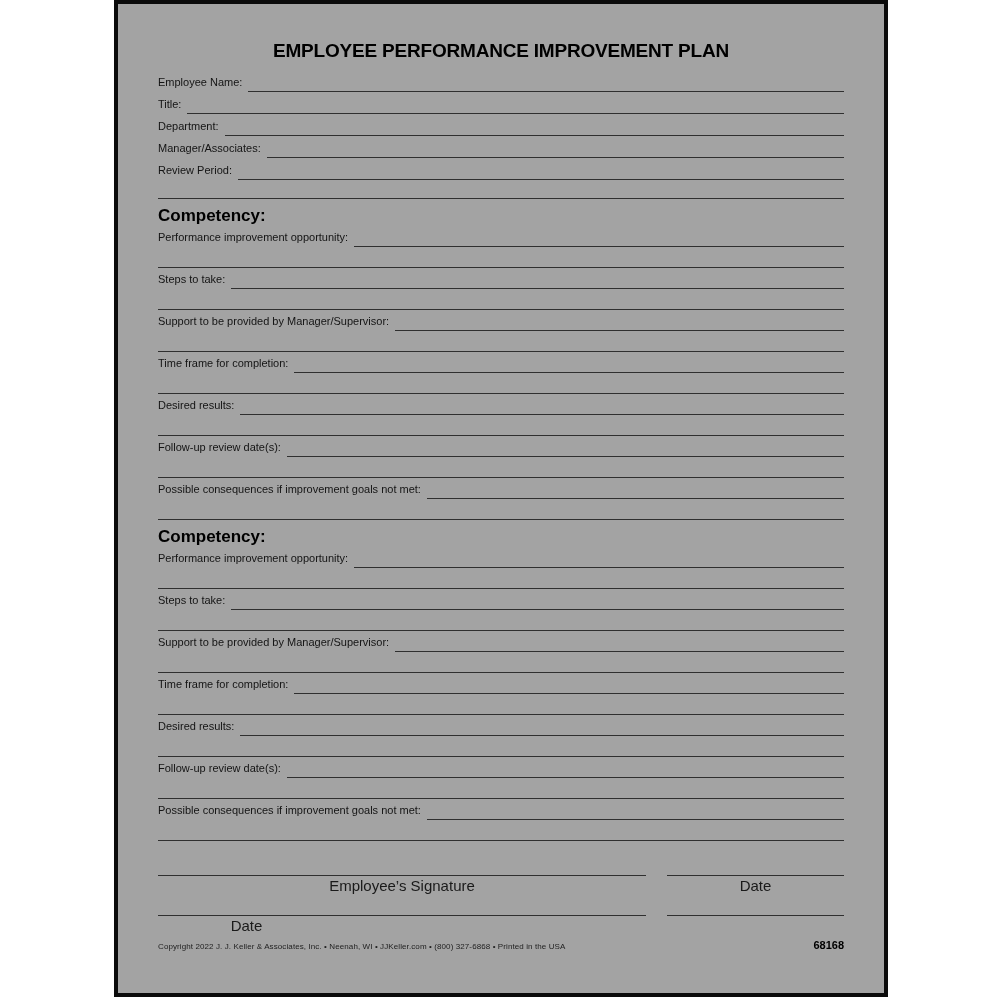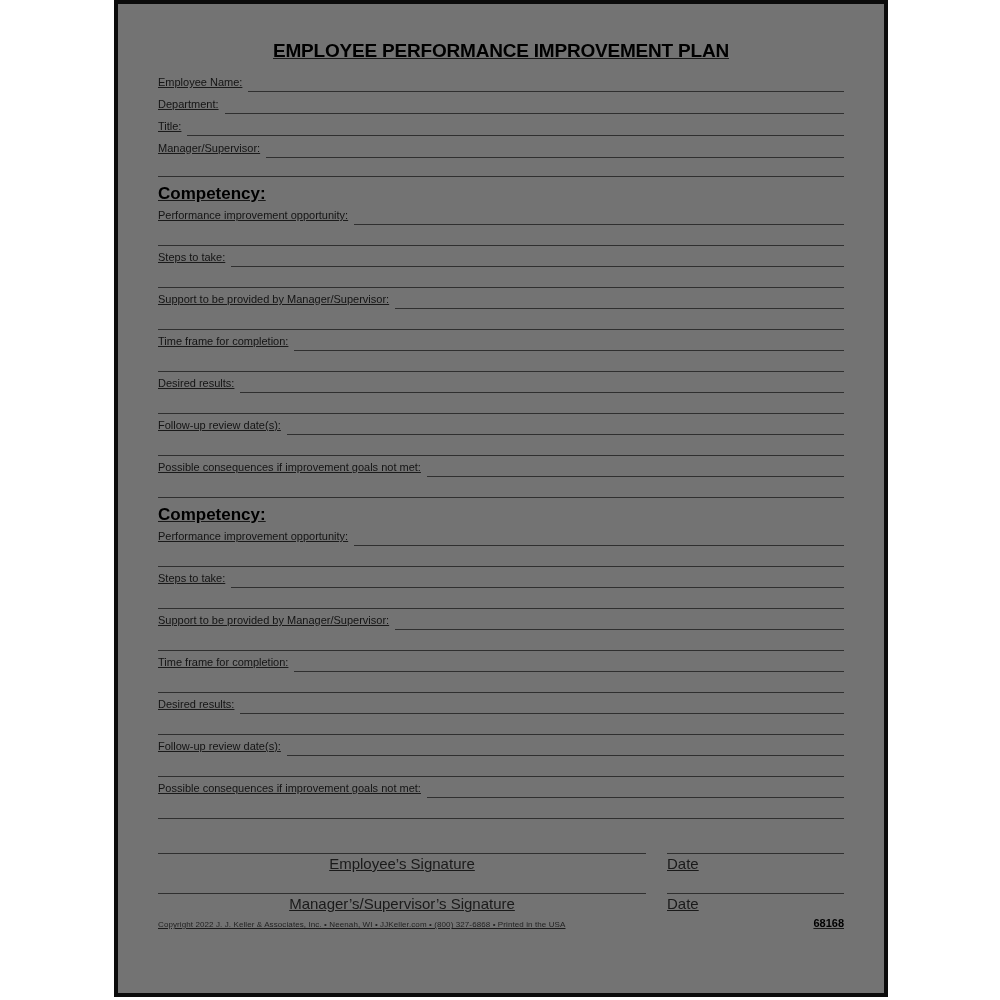--- a/index.html
+++ b/index.html
@@ -3,21 +3,21 @@
 <meta charset="utf-8">
 <style>
   html,body{margin:0;padding:0;}
   body{
     width:1000px;height:1000px;position:relative;background:#ffffff;
     font-family:"Liberation Sans", sans-serif;color:#1a1a1a;
     -webkit-font-smoothing:antialiased;
   }
   .sheet{
     position:absolute;left:114px;top:0;width:774px;height:997px;
-    box-sizing:border-box;border:4px solid #0b0b0b;background:#737373;text-decoration:underline;
+    box-sizing:border-box;border:4px solid #0b0b0b;background:#a3a3a3;
   }
   .content{
     box-sizing:border-box;width:100%;height:100%;
     padding:0 40px;
   }
   .form-title{
     margin-top:35px;text-align:center;font-weight:bold;font-size:19px;
     line-height:24px;color:#000;letter-spacing:-0.2px;
   }
   .top-fields{margin-top:7px;}
@@ -51,21 +51,21 @@
   .sig-date{
     width:177px;border-bottom:1.6px solid #2f2f2f;height:1px;
   }
   .sig-labels{
     display:flex;gap:21px;height:22px;align-items:flex-start;
   }
   .sig-labels .main-label{
     flex:1;text-align:center;font-size:15px;line-height:20px;
   }
   .sig-labels .date-label{
-    width:177px;text-align:left;font-size:15px;line-height:20px;
+    width:177px;text-align:center;font-size:15px;line-height:20px;
   }
   .footer-row{
     display:flex;justify-content:space-between;align-items:center;
     margin-top:0;
   }
   .copyright{
     font-size:8px;line-height:11px;color:#222;padding-top:3px;letter-spacing:0.1px;
   }
   .form-number{
     font-size:11px;font-weight:bold;color:#000;line-height:13px;padding-top:1px;
@@ -78,29 +78,33 @@
   <div class="content">
 
     <div class="form-title">EMPLOYEE PERFORMANCE IMPROVEMENT PLAN</div>
 
     <div class="top-fields">
       <div class="frow">
         <span class="flabel">Employee Name:</span>
         <span class="fill"></span>
       </div>
       <div class="frow">
+        <span class="flabel">Title:</span>
+        <span class="fill"></span>
+      </div>
+      <div class="frow">
         <span class="flabel">Department:</span>
         <span class="fill"></span>
       </div>
       <div class="frow">
-        <span class="flabel">Title:</span>
-        <span class="fill"></span>
-      </div>
-      <div class="frow">
-        <span class="flabel">Manager/Supervisor:</span>
+        <span class="flabel">Manager/Associates:</span>
+        <span class="fill"></span>
+      </div>
+      <div class="frow">
+        <span class="flabel">Review Period:</span>
         <span class="fill"></span>
       </div>
     </div>
 
     <div class="sep"></div>
 
     <div>
       <div class="comp-heading">Competency:</div>
 
       <div class="fblock">
@@ -228,21 +232,20 @@
       <div class="sig-labels">
         <span class="main-label">Employee’s Signature</span>
         <span class="date-label">Date</span>
       </div>
 
       <div class="sig-row second">
         <span class="sig-main"></span>
         <span class="sig-date"></span>
       </div>
       <div class="sig-labels">
-        <span class="main-label">Manager’s/Supervisor’s Signature</span>
         <span class="date-label">Date</span>
       </div>
     </div>
 
     <div class="footer-row">
       <span class="copyright">Copyright 2022 J. J. Keller &amp; Associates, Inc. • Neenah, WI • JJKeller.com • (800) 327-6868 • Printed in the USA</span>
       <span class="form-number">68168</span>
     </div>
 
   </div>

